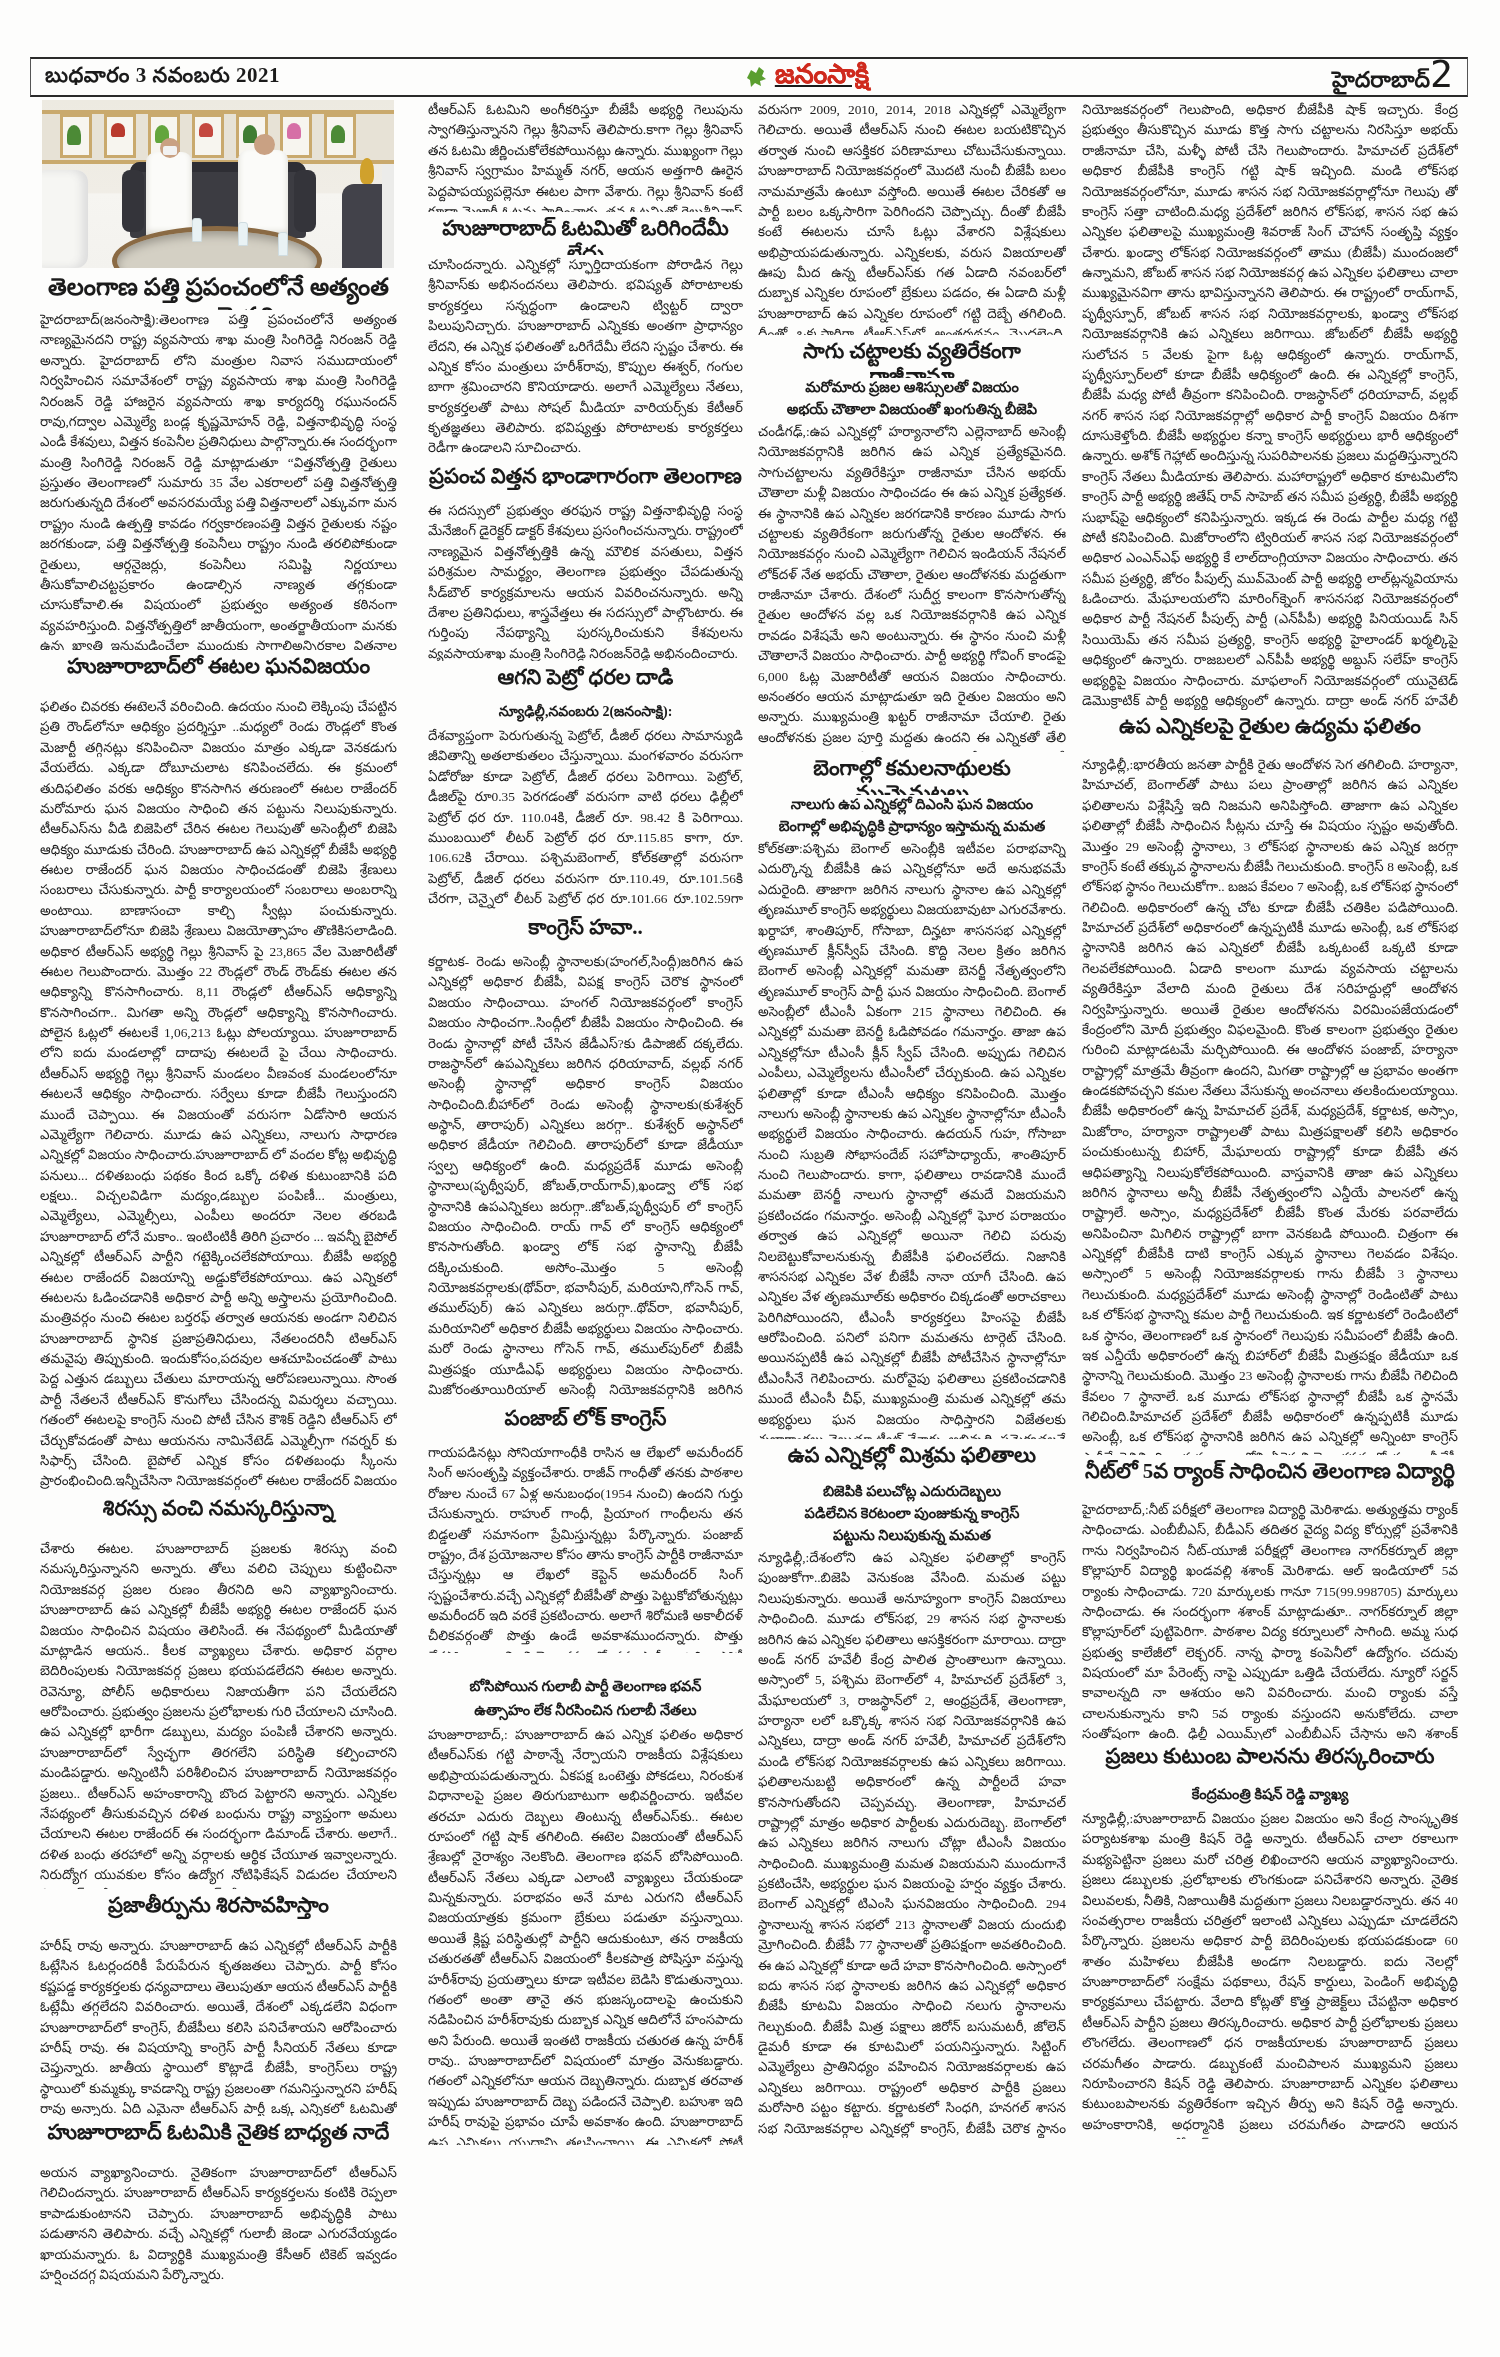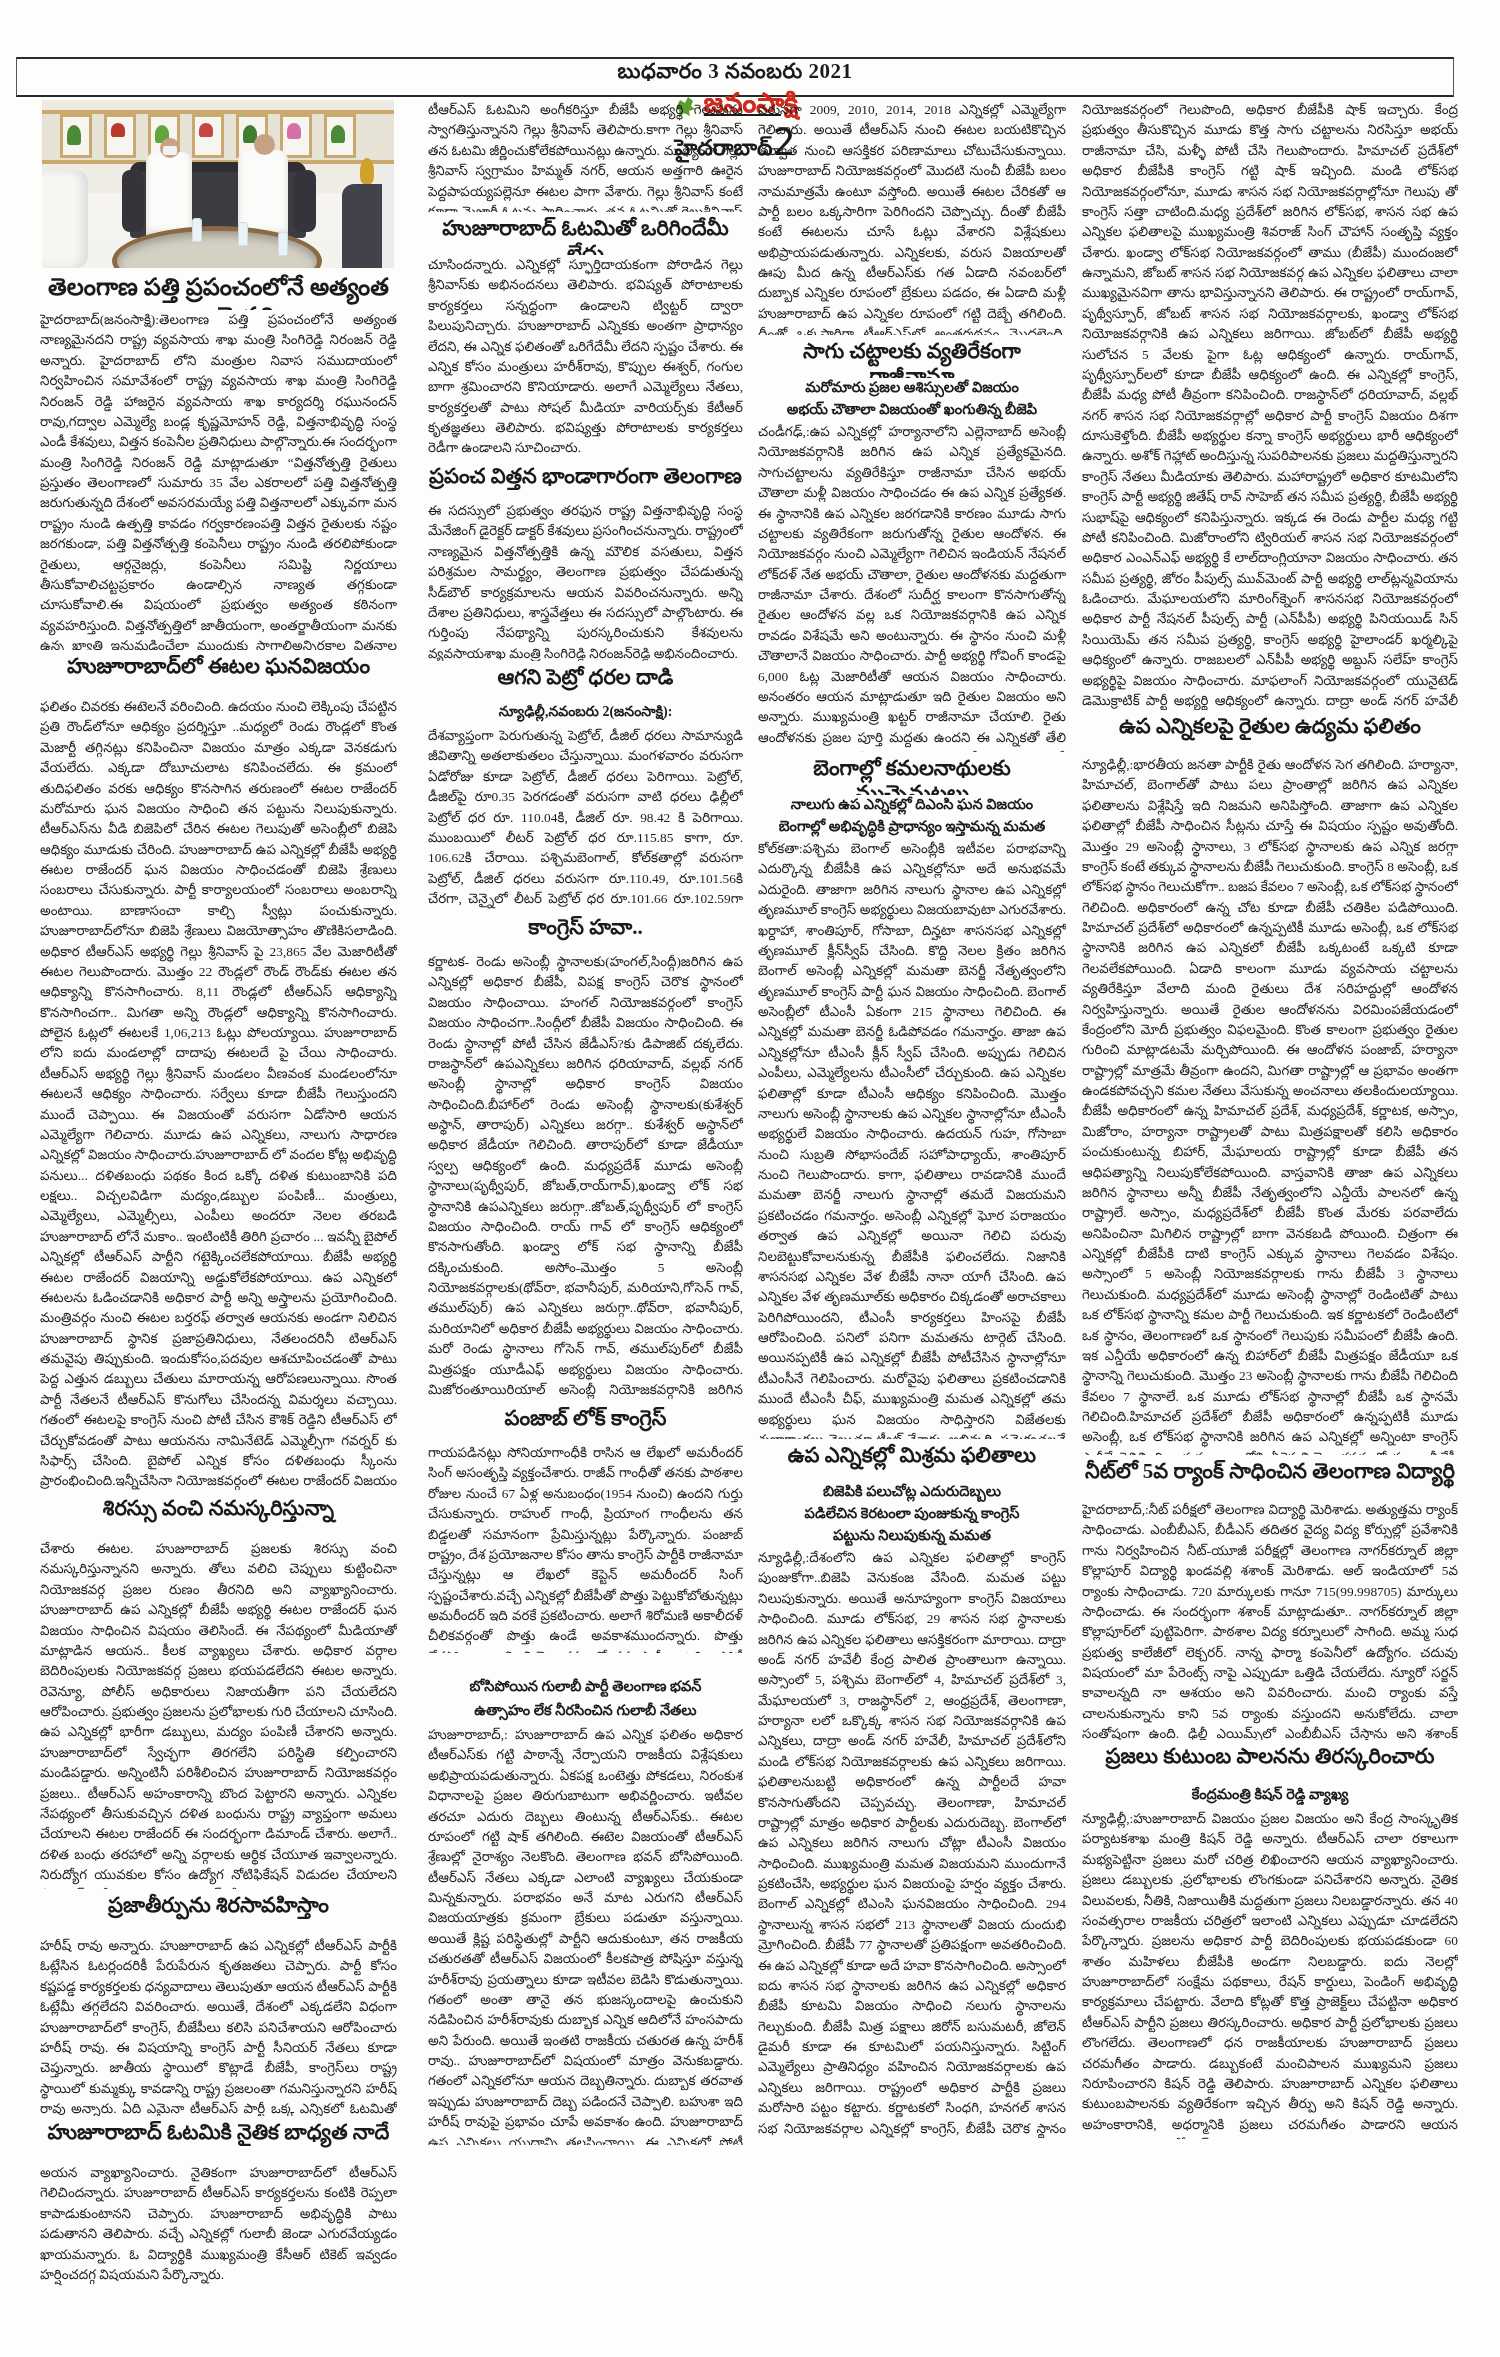--- a/index.html
+++ b/index.html
@@ -1,22 +1,22 @@
 <!DOCTYPE html>
 <html><head>
 <meta charset="utf-8">
 <style>
   html,body{margin:0;padding:0;background:#ffffff;}
   .page{position:relative;width:1500px;height:2357px;background:#fdfdfc;overflow:hidden;
         font-family:"Liberation Serif","DejaVu Sans",sans-serif;color:#1b1b1b;}
   
-  .header-bar{position:absolute;left:16px;top:57px;width:1438px;height:40px;
+  .header-bar{position:absolute;left:30px;top:57px;width:1438px;height:40px;
       border-top:2px solid #2a2a2a;border-bottom:2px solid #2a2a2a;
       border-left:1px solid #555;border-right:1px solid #555;
-      display:flex;align-items:center;justify-content:space-between;padding:0 14px;box-sizing:border-box;flex-direction:column;}
+      display:flex;align-items:center;justify-content:space-between;padding:0 14px;box-sizing:border-box;}
   .date{font-weight:bold;font-size:21px;letter-spacing:.5px;}
   .masthead{display:flex;align-items:center;gap:6px;text-decoration:underline;}
   .mast-text{font-weight:bold;font-size:27px;color:#cf2a1d;text-shadow:0 0 .4px #cf2a1d;}
   .city-page{display:flex;align-items:baseline;}
   .city{font-weight:bold;font-size:22px;}
   .pagenum{font-size:38px;font-weight:400;line-height:.9;font-family:"DejaVu Sans Mono",monospace;}
   
   .photo{position:absolute;left:42px;top:100px;width:352px;height:168px;overflow:hidden;
          background:linear-gradient(#edeae1 0%,#f0ede6 55%,#f6f5f1 56%,#f3f2ee 100%);}
   .photo div{position:absolute;}

